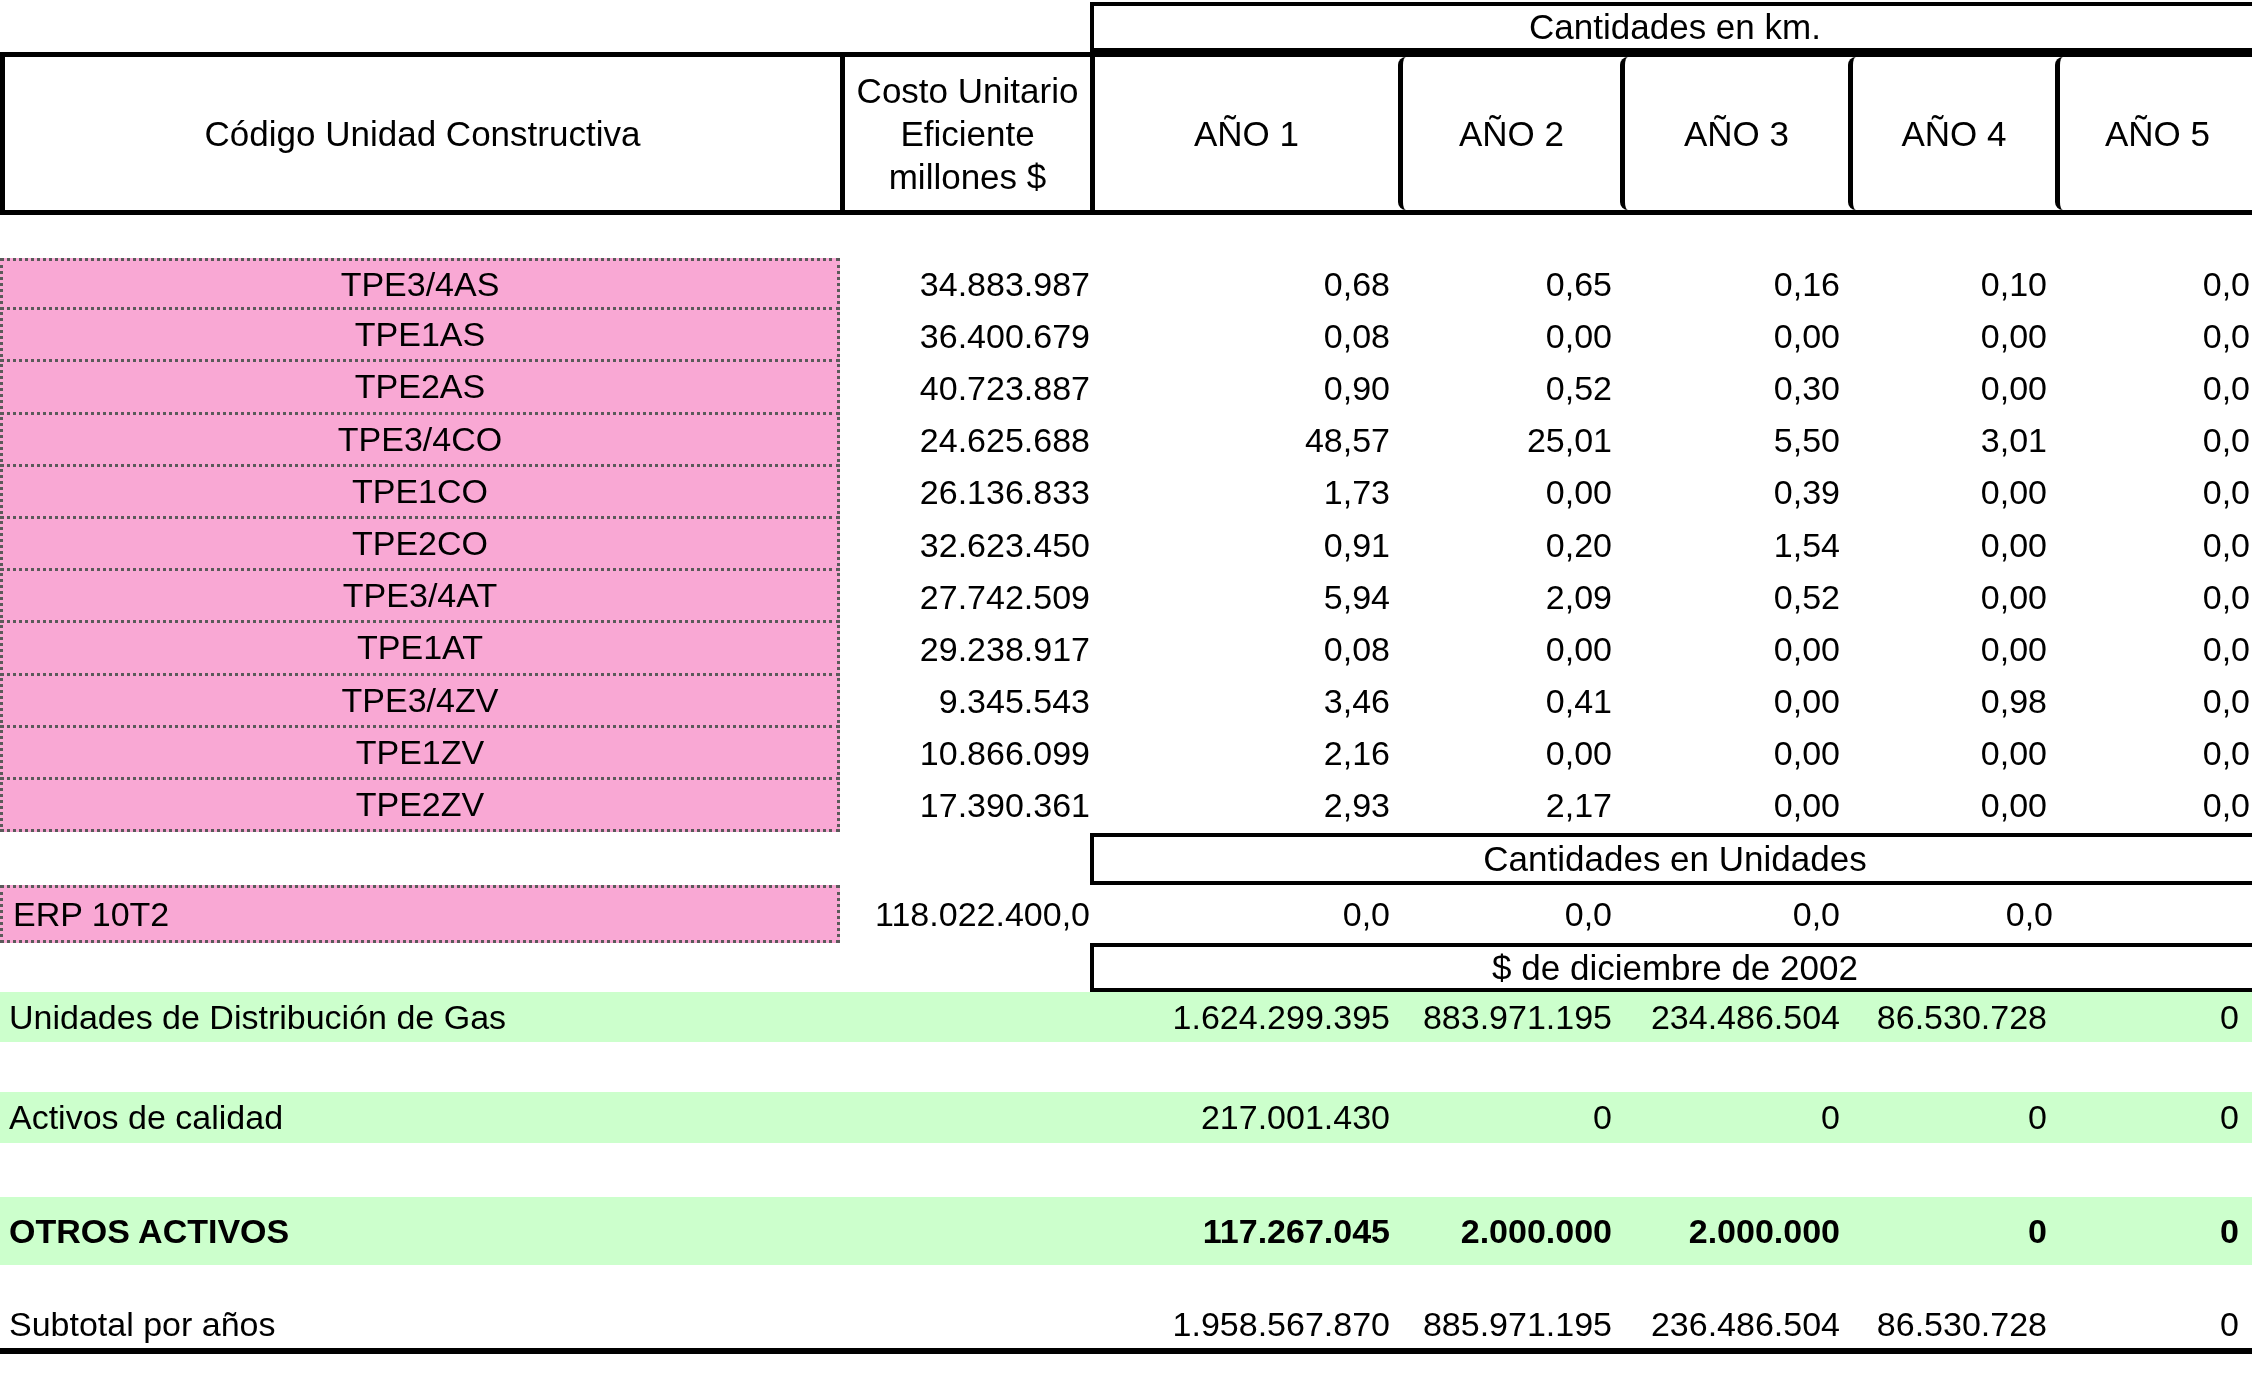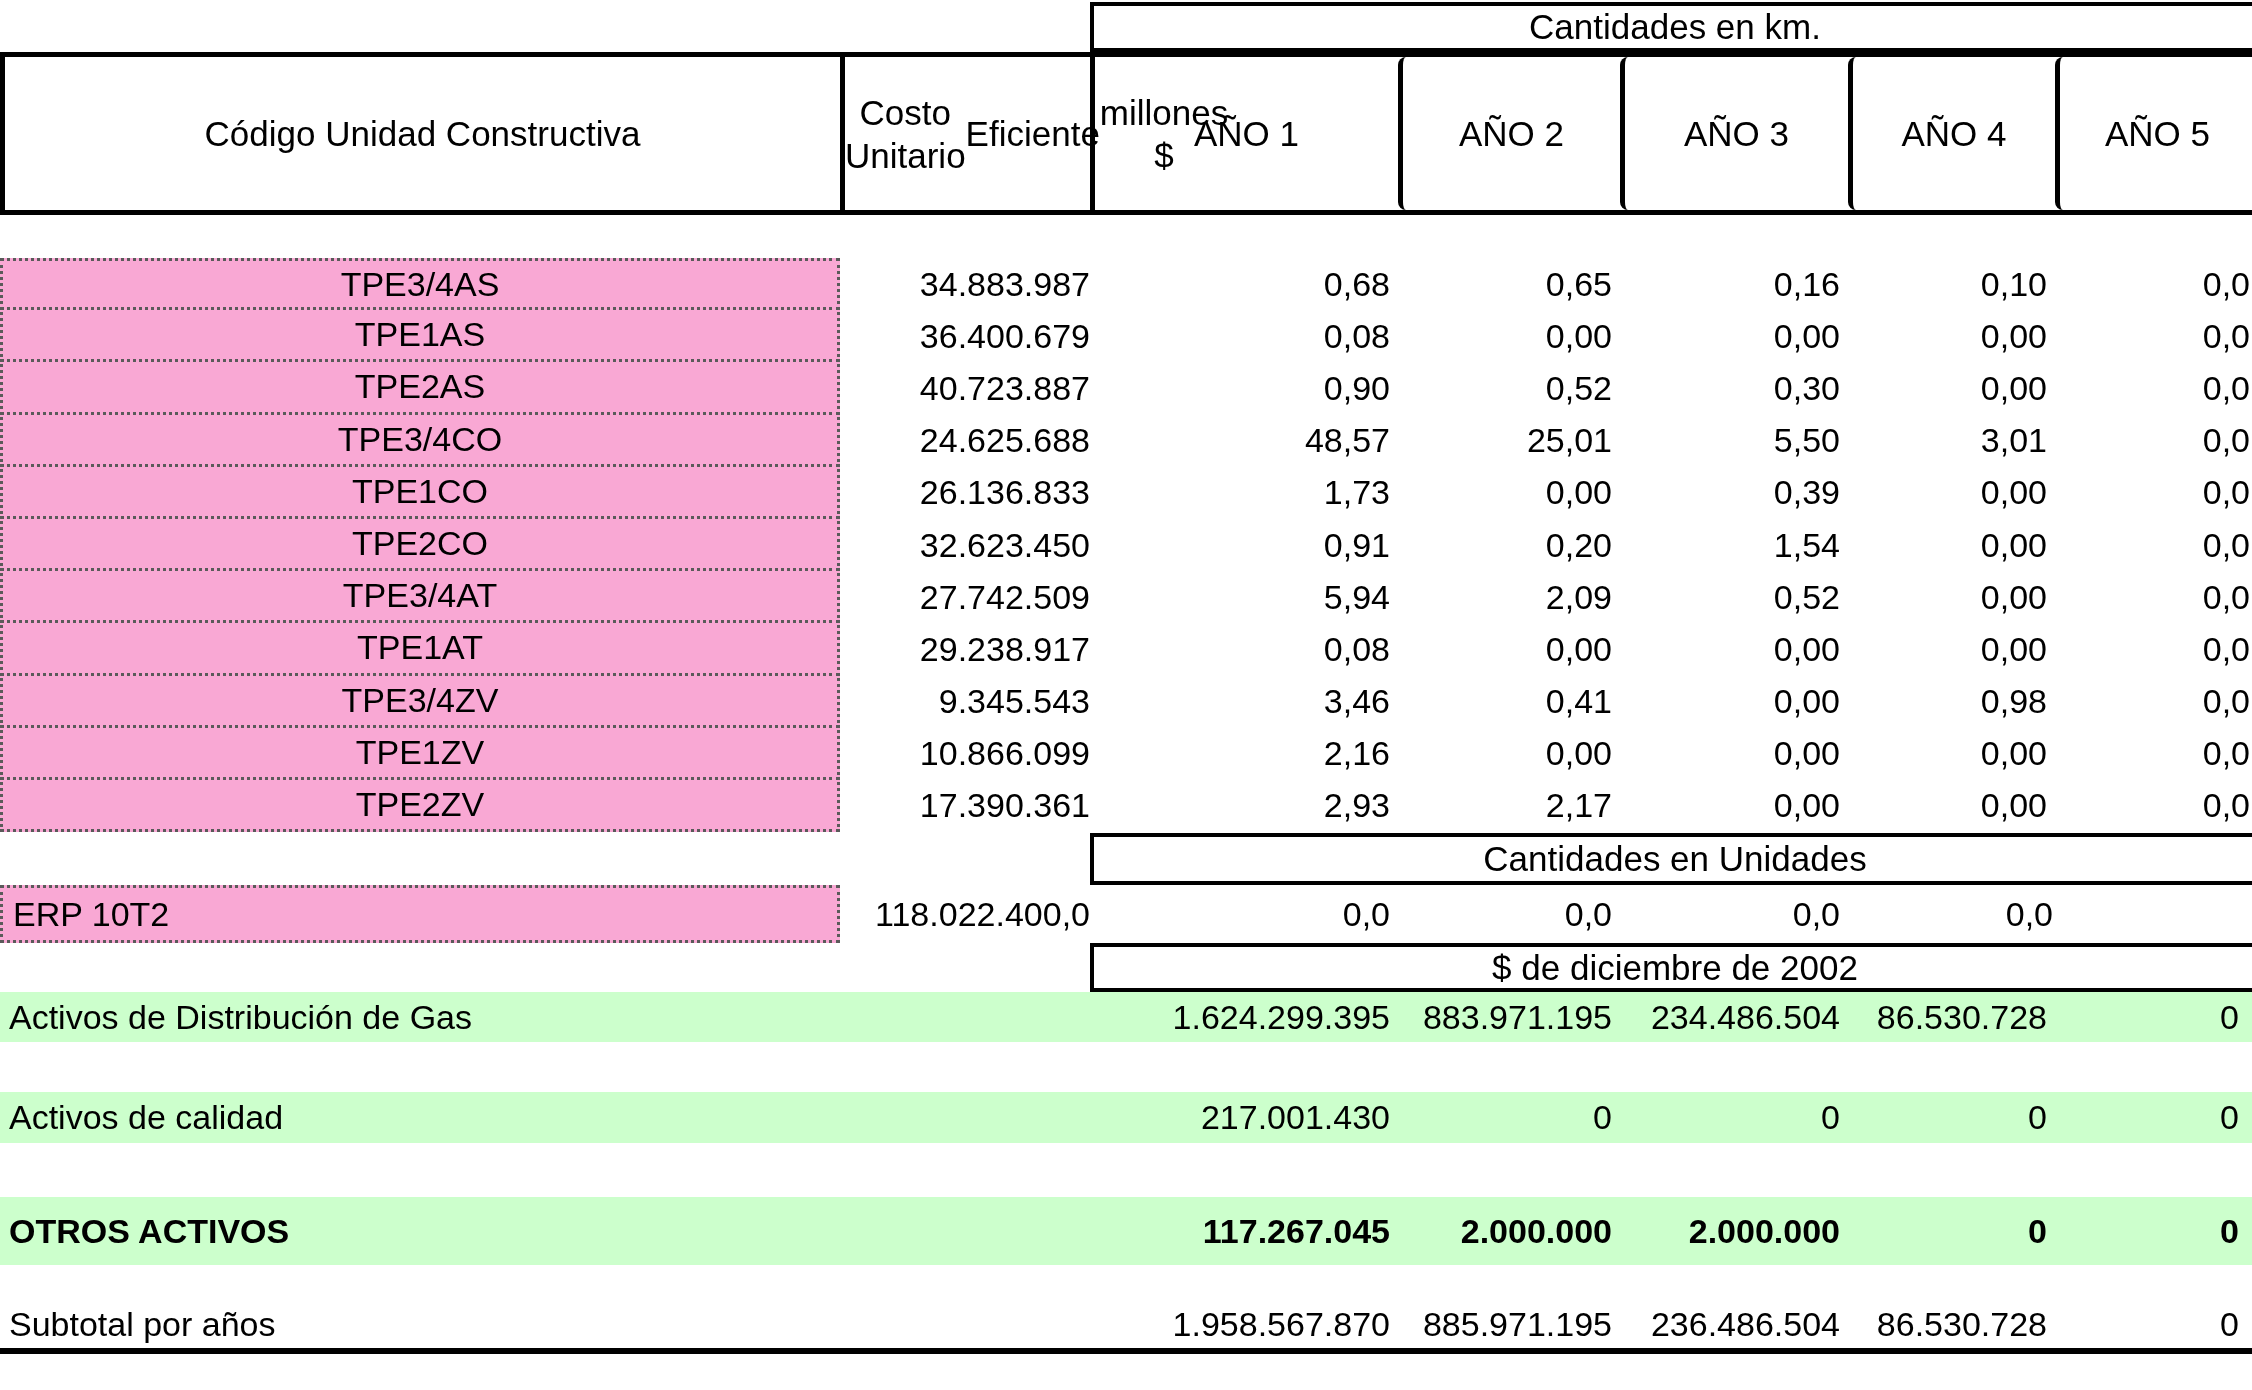--- a/index.html
+++ b/index.html
@@ -13,21 +13,21 @@
   .banner.km       { top:2px;   height:50px; }
   .banner.unidades { top:833px; height:52px; }
   .banner.pesos    { top:943px; height:49px; }
 
   
   .left-header { position:absolute; left:0; top:52px; width:1095px; height:163px;
                  box-sizing:border-box; border:5px solid #000;
                  display:grid; grid-template-columns:835px 1fr; }
   .left-header .hcell { display:flex; align-items:center; justify-content:center;
                         font-size:35px; box-sizing:border-box; text-align:center; }
-  .left-header .costo { border-left:5px solid #000; flex-direction:row; line-height:43px; }
+  .left-header .costo { border-left:5px solid #000; flex-direction:column; line-height:43px; }
 
   .year-header { position:absolute; left:1090px; top:52px; width:1170px; height:163px;
                  box-sizing:border-box; border:5px solid #000;
                  display:grid; grid-template-columns:303px 222px 228px 207px 1fr; }
   .year-header .hcell { display:flex; align-items:center; justify-content:center;
                         font-size:35px; box-sizing:border-box; }
   .year-header .hcell + .hcell { border-left:5px solid #000;border-radius:8px; }
 
   
   .km-rows { position:absolute; left:0; top:258px; width:2252px; }
@@ -194,21 +194,21 @@
     <div class="cell num cost">118.022.400,0</div>
     <div class="cell num">0,0</div>
     <div class="cell num">0,0</div>
     <div class="cell num">0,0</div>
     <div class="cell num y5">0,0</div>
   </div>
 
   <div class="banner pesos">$ de diciembre de 2002</div>
 
   <div class="sum-row green s1">
-    <div class="label">Activos de Distribución de Gas</div>
+    <div class="label">Unidades de Distribución de Gas</div>
     <div class="cell num">1.624.299.395</div>
     <div class="cell num">883.971.195</div>
     <div class="cell num">234.486.504</div>
     <div class="cell num">86.530.728</div>
     <div class="cell num y5pad">0</div>
   </div>
 
   <div class="sum-row green s2">
     <div class="label">Activos de calidad</div>
     <div class="cell num">217.001.430</div>

